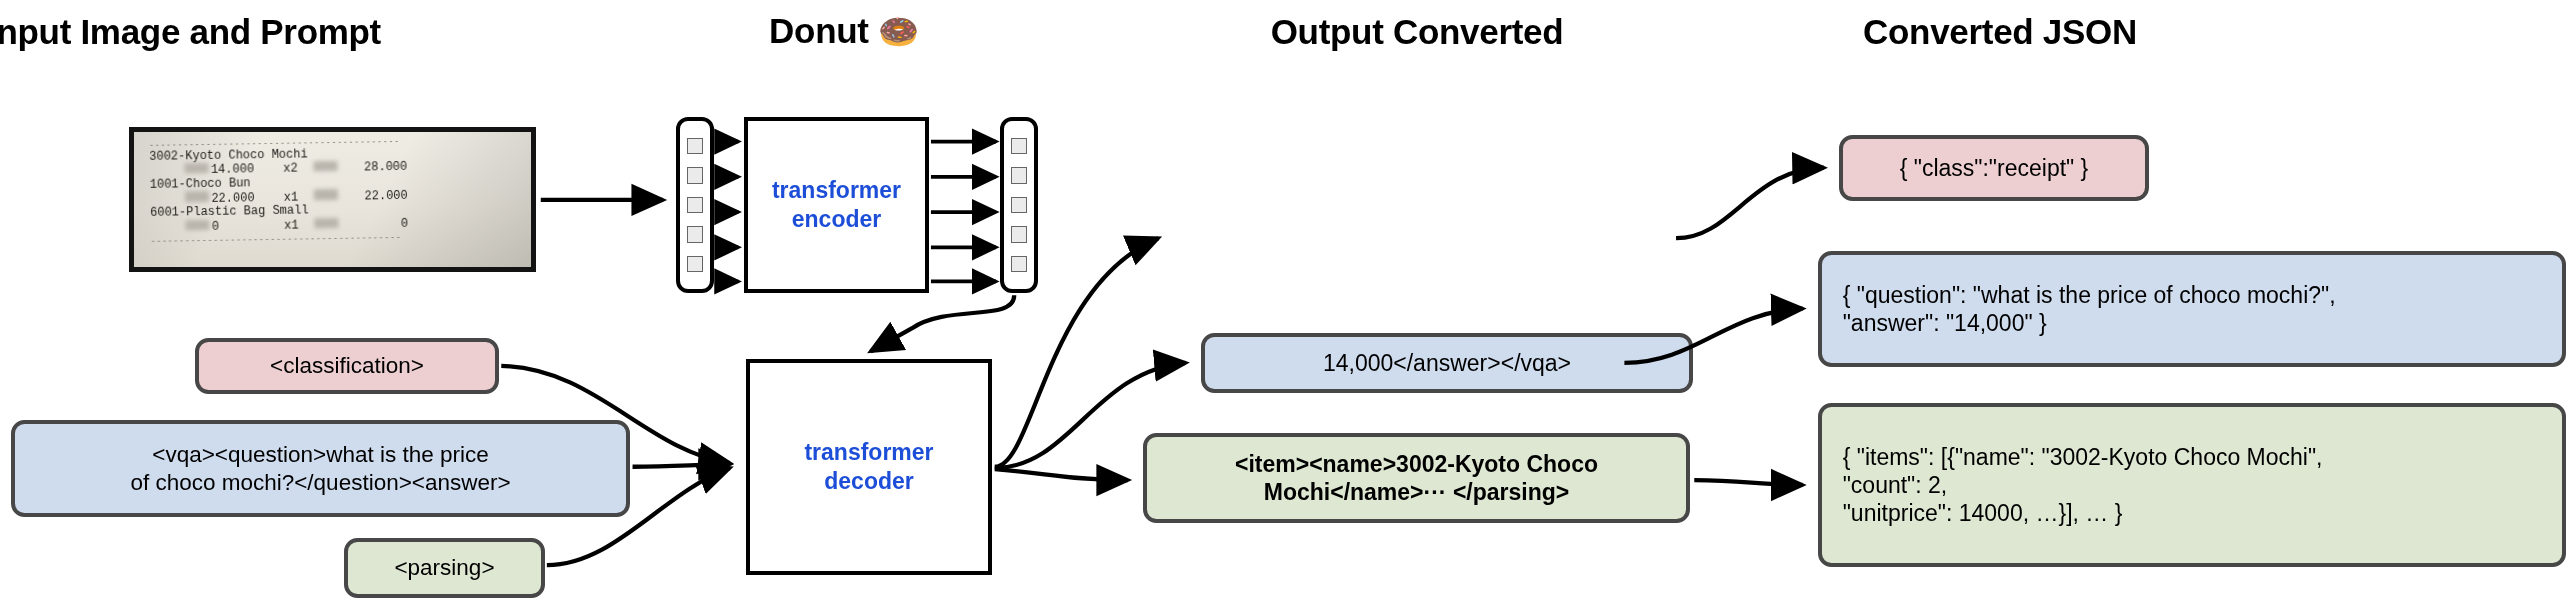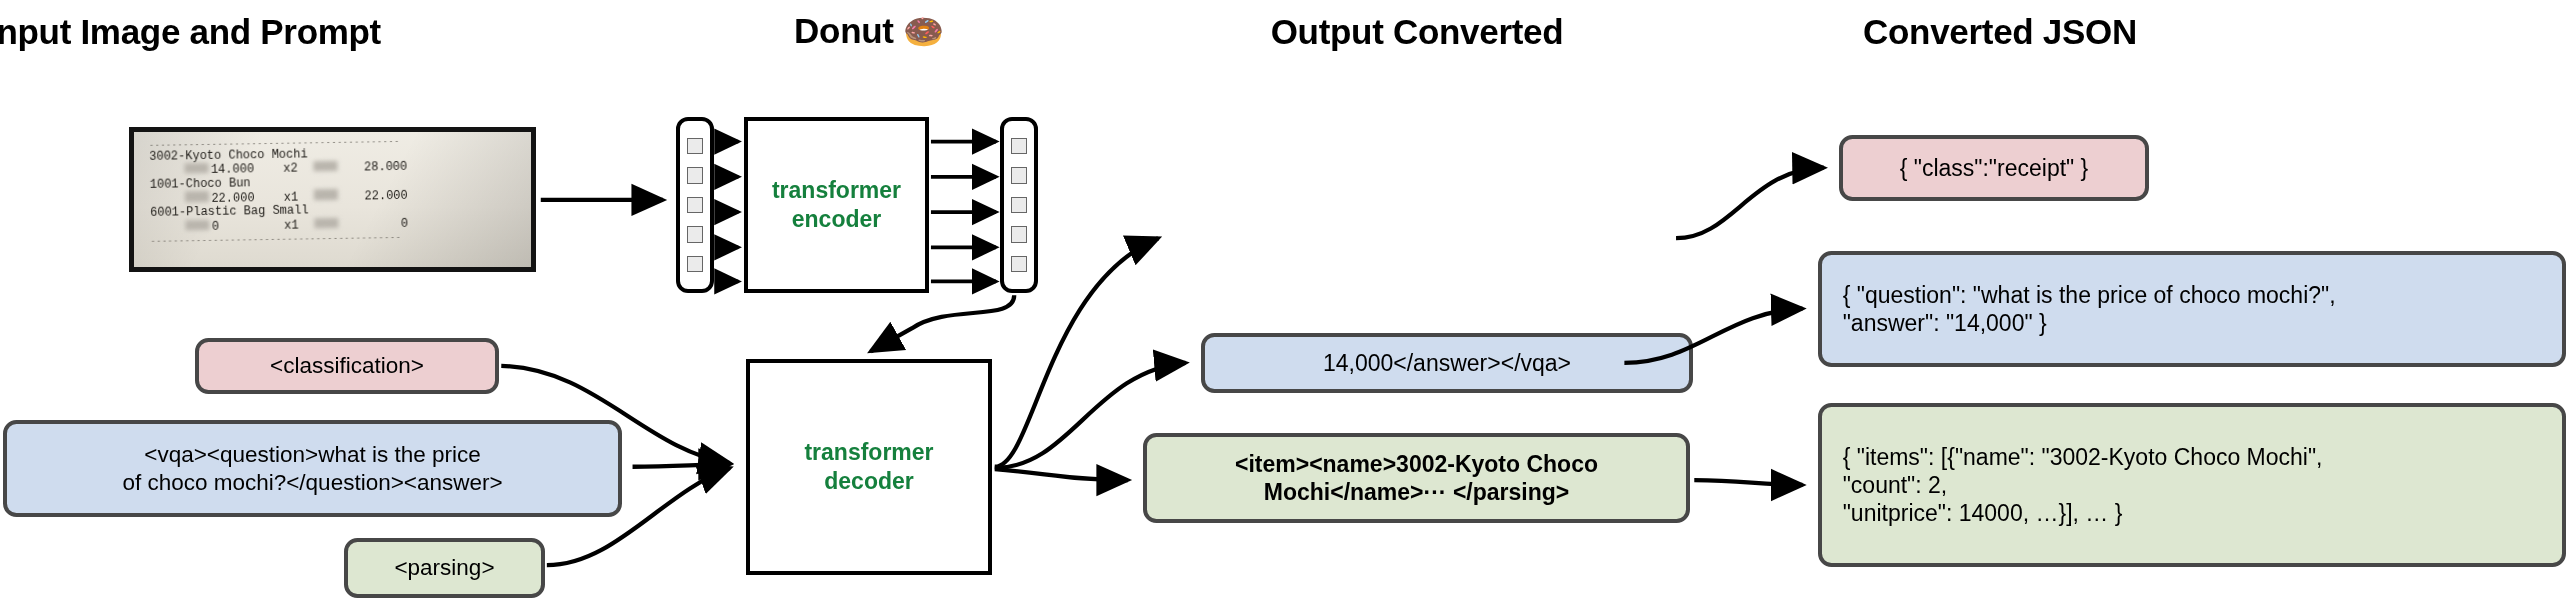--- a/index.html
+++ b/index.html
@@ -122,21 +122,21 @@
     background: #ffffff;
     border: 4.3px solid #000000;
     display: flex;
     align-items: center;
     justify-content: center;
     text-align: center;
     font-family: "Liberation Sans", sans-serif;
     font-weight: bold;
     font-size: 23px;
     line-height: 1.25;
-    color: #15803d;
+    color: #1d4ed8;
     white-space: pre-line;
   }
 
   
   .token-col {
     position: absolute;
     box-sizing: border-box;
     border: 4.3px solid #000000;
     border-radius: 12px;
     background: #ffffff;
@@ -165,21 +165,21 @@
 </style>
 </head>
 <body>
 
 <div id="canvas">
 
   <div class="col-title" style="left:184px; top:12px;">
     <span>Input Image and Prompt</span>
   </div>
 
-  <div class="col-title" style="left:869px; top:11px;">
+  <div class="col-title" style="left:844px; top:11px;">
     <span>Donut </span><span class="emoji">🍩</span>
   </div>
 
   <div class="col-title" style="left:1417px; top:12px;">
     <span>Output Converted</span>
   </div>
 
   <div class="col-title" style="left:2000px; top:12px;">
     <span>Converted JSON</span>
   </div>
@@ -223,21 +223,21 @@
         <span class="rcp-blur"></span>
         <span class="rcp-total">0</span>
       </div>
 
       <div class="rcp-dash" style="margin-top:3.6px;">--------------------------------------------</div>
     </div>
   </div>
 
   <div class="node pink" style="left:195px; top:338px; width:304px; height:56px; font-size:22.5px;">&lt;classification&gt;</div>
 
-  <div class="node blue" style="left:3px; top:420px; width:619px; height:97px; font-size:22.5px;">&lt;vqa&gt;&lt;question&gt;what is the price
+  <div class="node blue" style="left:11px; top:420px; width:619px; height:97px; font-size:22.5px;">&lt;vqa&gt;&lt;question&gt;what is the price
 of choco mochi?&lt;/question&gt;&lt;answer&gt;</div>
 
   <div class="node green" style="left:344px; top:538px; width:201px; height:60px; font-size:22.5px;">&lt;parsing&gt;</div>
 
   <div class="token-col" style="left:676px; top:117px; width:38px; height:176px;">
     <div class="token-sq"></div>
     <div class="token-sq"></div>
     <div class="token-sq"></div>
     <div class="token-sq"></div>
     <div class="token-sq"></div>

